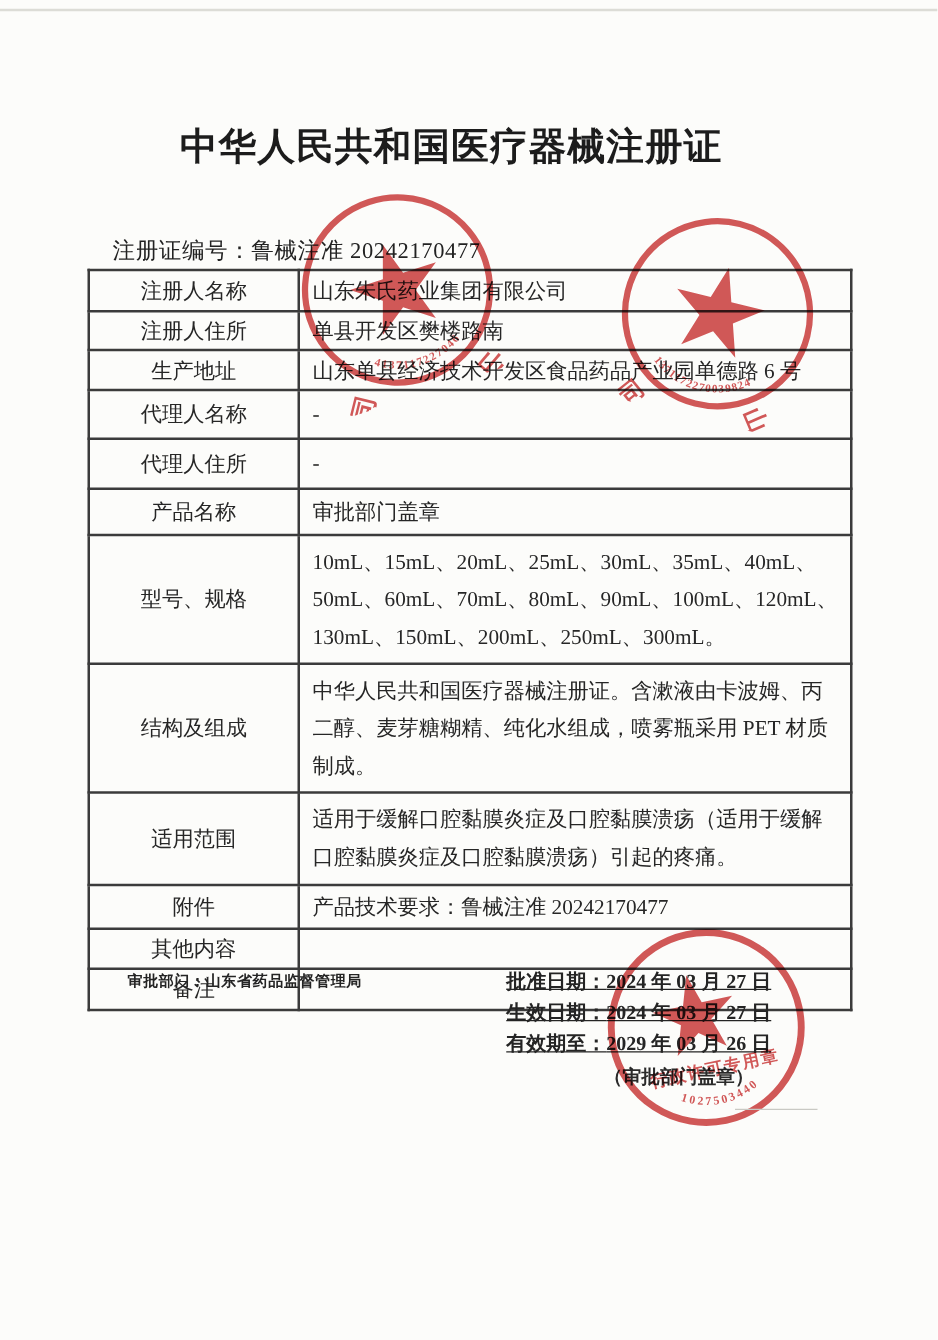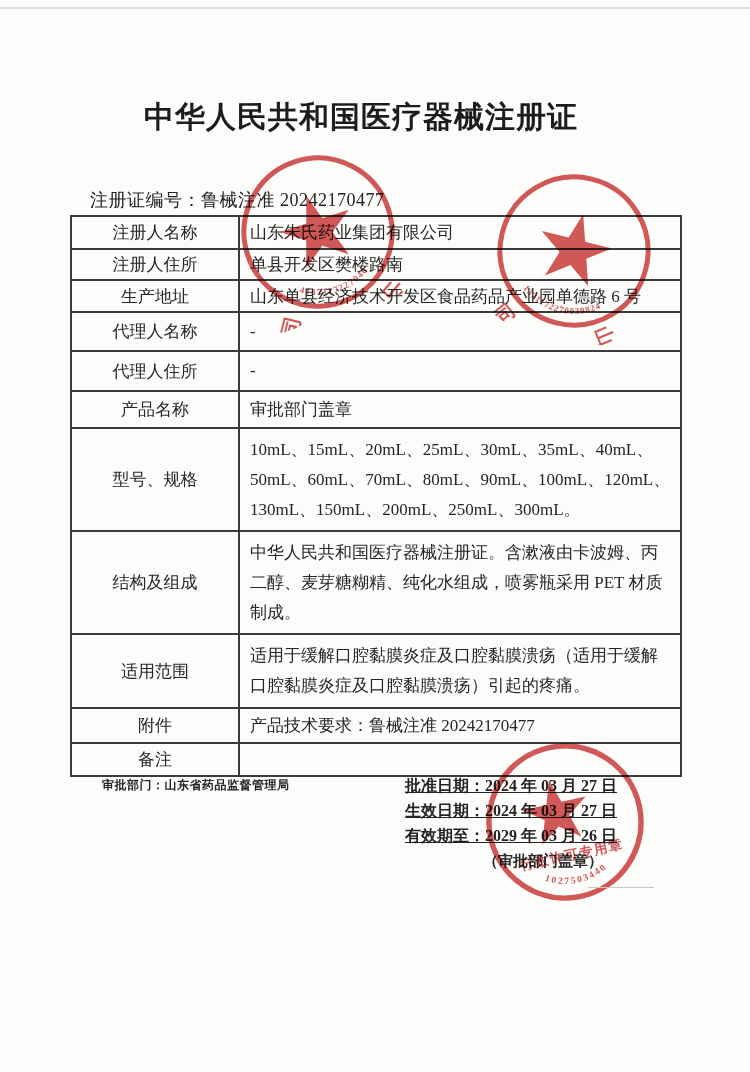--- a/index.html
+++ b/index.html
@@ -115,20 +115,24 @@
     <td class="fvalue multi">中华人民共和国医疗器械注册证。含漱液由卡波姆、丙二醇、麦芽糖糊精、纯化水组成，喷雾瓶采用 PET 材质制成。</td>
   </tr>
   <tr class="r9">
     <td class="flabel">适用范围</td>
     <td class="fvalue multi">适用于缓解口腔黏膜炎症及口腔黏膜溃疡（适用于缓解口腔黏膜炎症及口腔黏膜溃疡）引起的疼痛。</td>
   </tr>
   <tr class="r10">
     <td class="flabel">附件</td>
     <td class="fvalue">产品技术要求：鲁械注准 20242170477</td>
   </tr>
+  <tr class="r11">
+    <td class="flabel">其他内容</td>
+    <td class="fvalue"></td>
+  </tr>
   <tr class="r12">
     <td class="flabel">备注</td>
     <td class="fvalue"></td>
   </tr>
 </tbody>
   </table>
 
 <div class="footer-dept"><span>审批部门：</span><span>山东省药品监督管理局</span></div>
 
 <div class="footer-dates">

